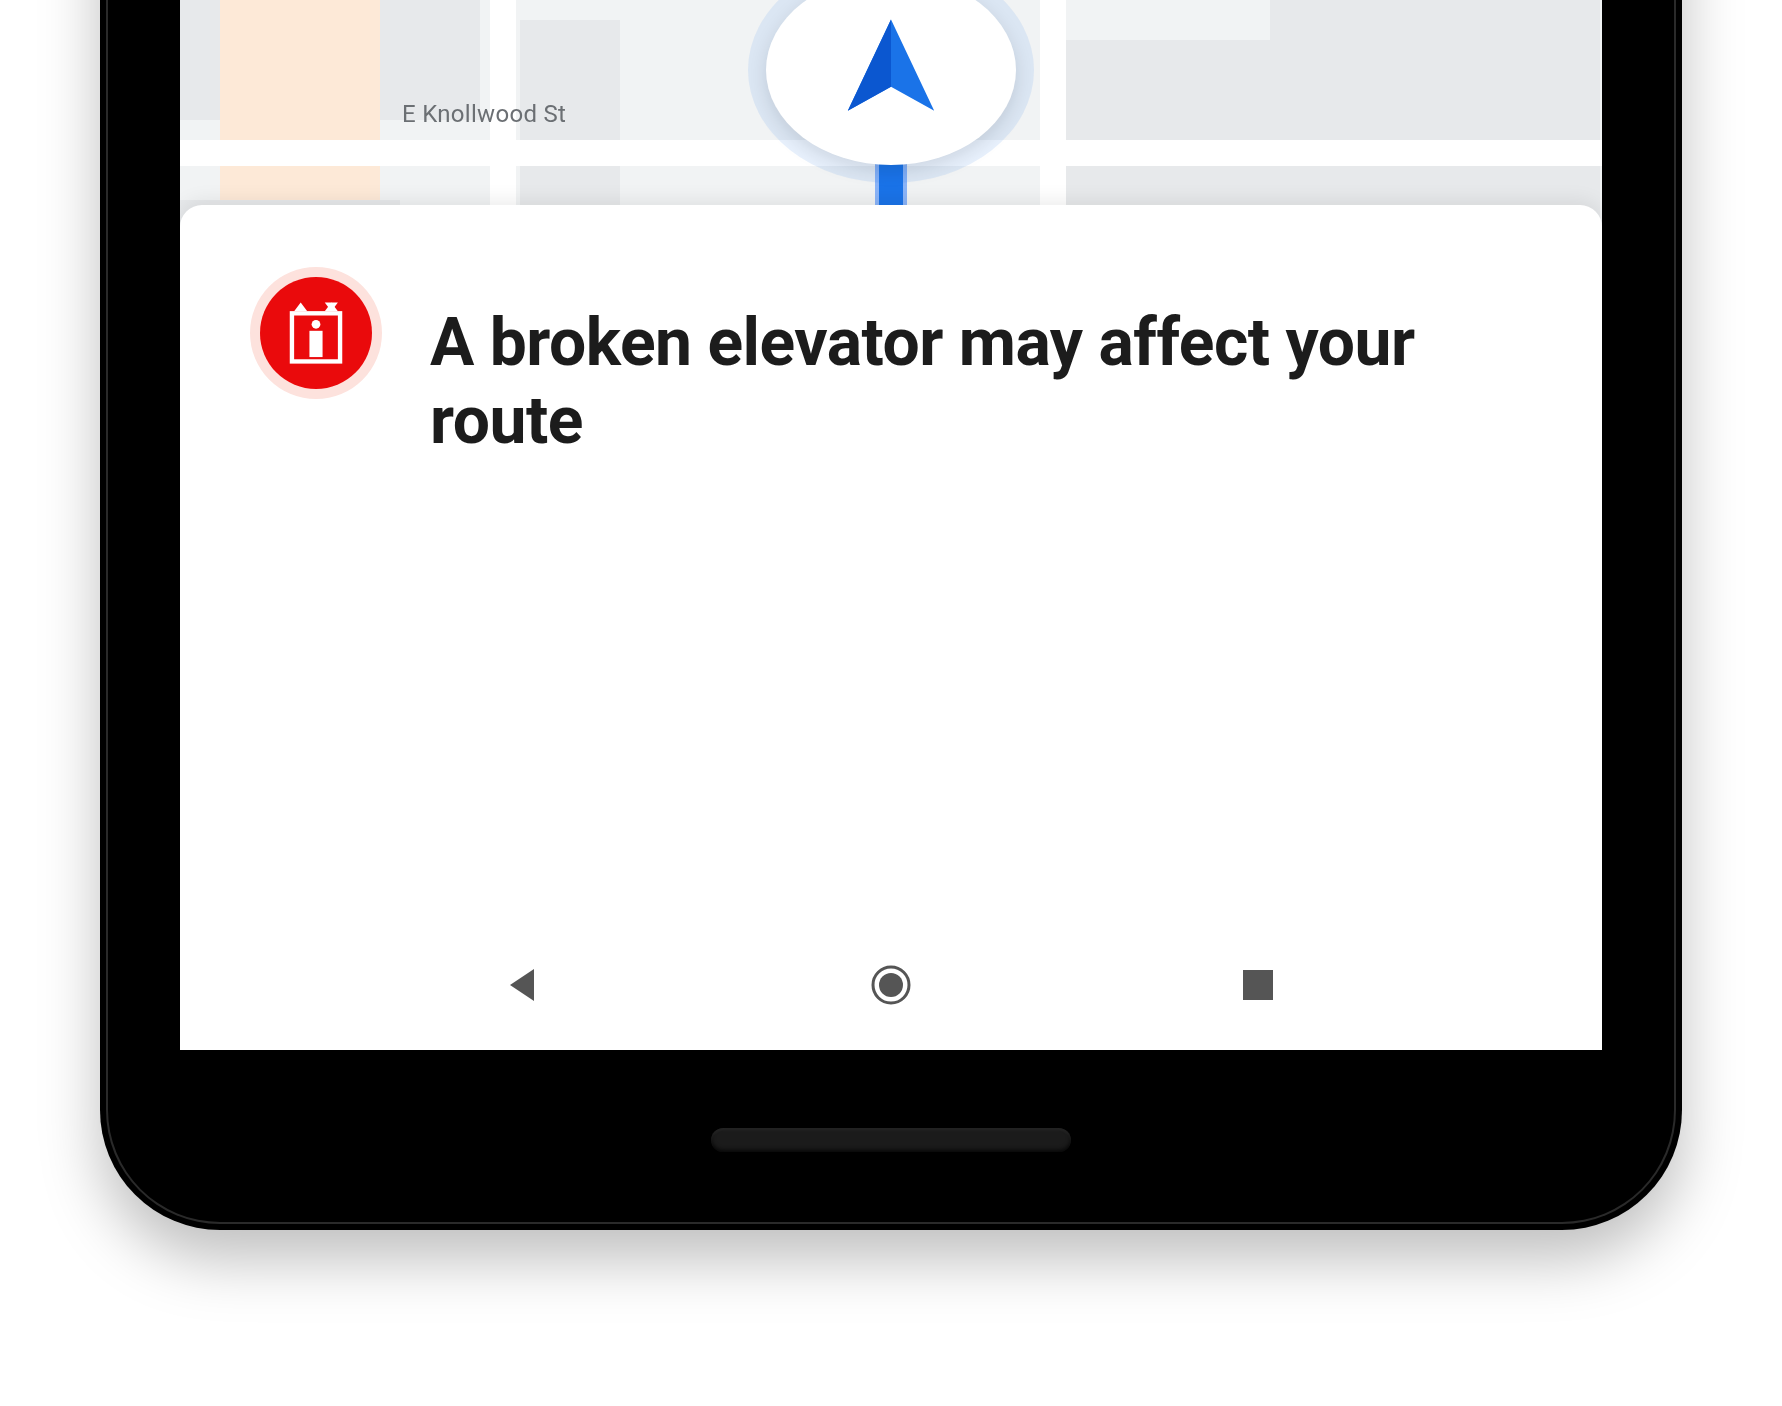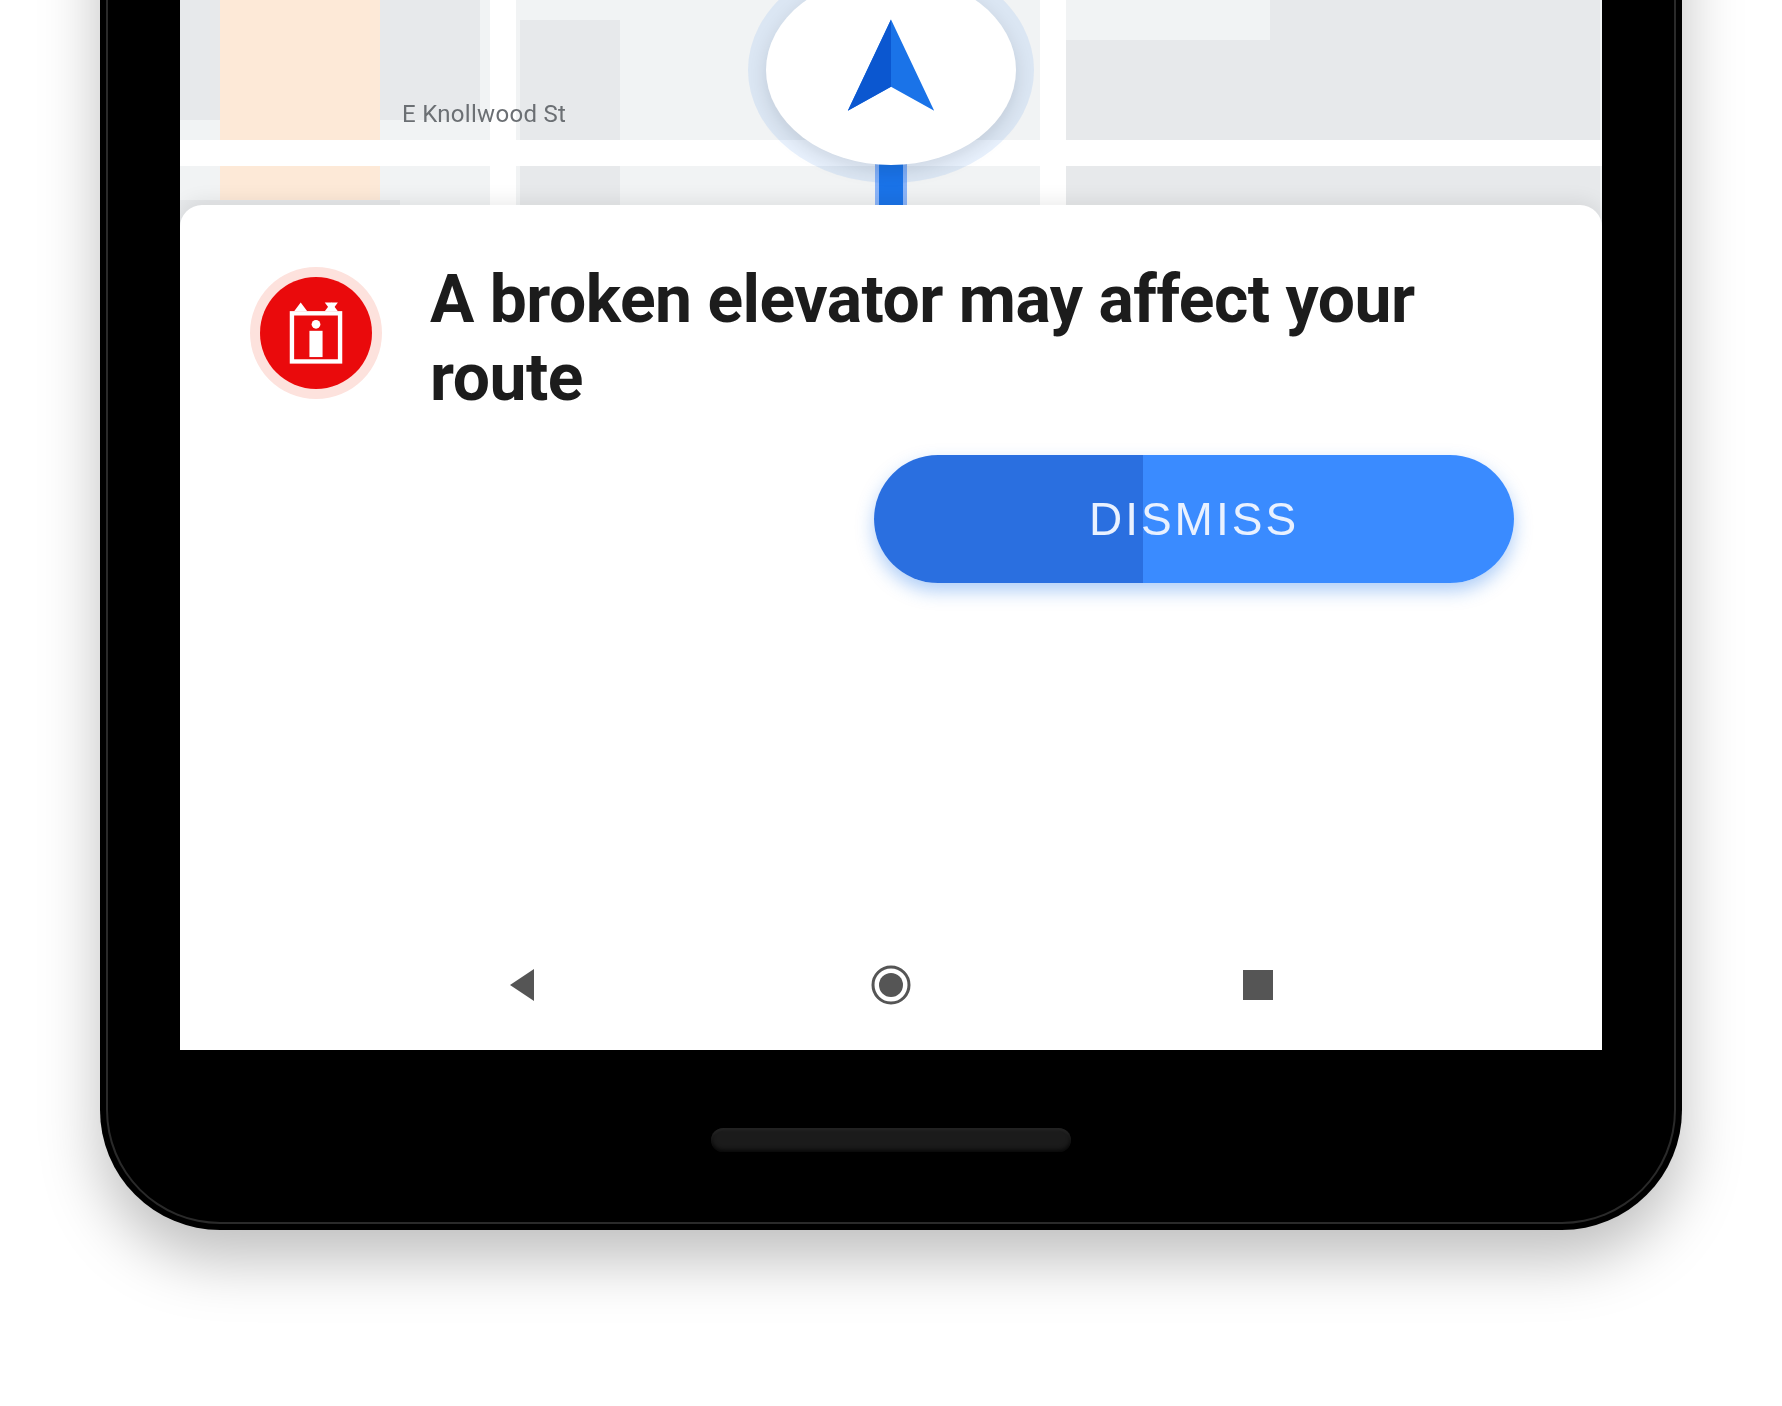--- a/index.html
+++ b/index.html
@@ -153,20 +153,21 @@
     display: flex;
     align-items: center;
     justify-content: center;
   }
   .alert-title {
     font-size: 66px;
     font-weight: 700;
     color: #1c1c1c;
     line-height: 1.18;
     letter-spacing: -0.5px;
+    margin-top: 43px;
   }
 
   .dismiss-btn {
     position: absolute;
     right: 88px;
     top: 250px;
     width: 640px;
     height: 128px;
     border: none;
     border-radius: 64px;
@@ -245,21 +246,20 @@
               <circle cx="32" cy="24" r="4" fill="#fff"></circle>
               <path d="M18 4 L24 12 L12 12 Z" fill="#fff"></path>
               <path d="M46 12 L52 4 L40 4 Z" fill="#fff" transform="translate(0,0) scale(1,1)"></path>
               <path d="M40 12 L46 4 L52 12 Z" fill="#fff"></path>
             </svg>
           </div>
         </div>
         <div class="alert-title">A broken elevator may affect your route</div>
       </div>
 
-      <button class="dismiss-btn">DISMISS</button>
     </div>
 
     <div class="android-nav">
       <div class="nav-btn" title="Back">
         <svg width="40" height="40" viewBox="0 0 40 40">
           <path d="M30 4 L30 36 L6 20 Z" fill="#555"></path>
         </svg>
       </div>
       <div class="nav-btn" title="Home">
         <svg width="44" height="44" viewBox="0 0 44 44">

